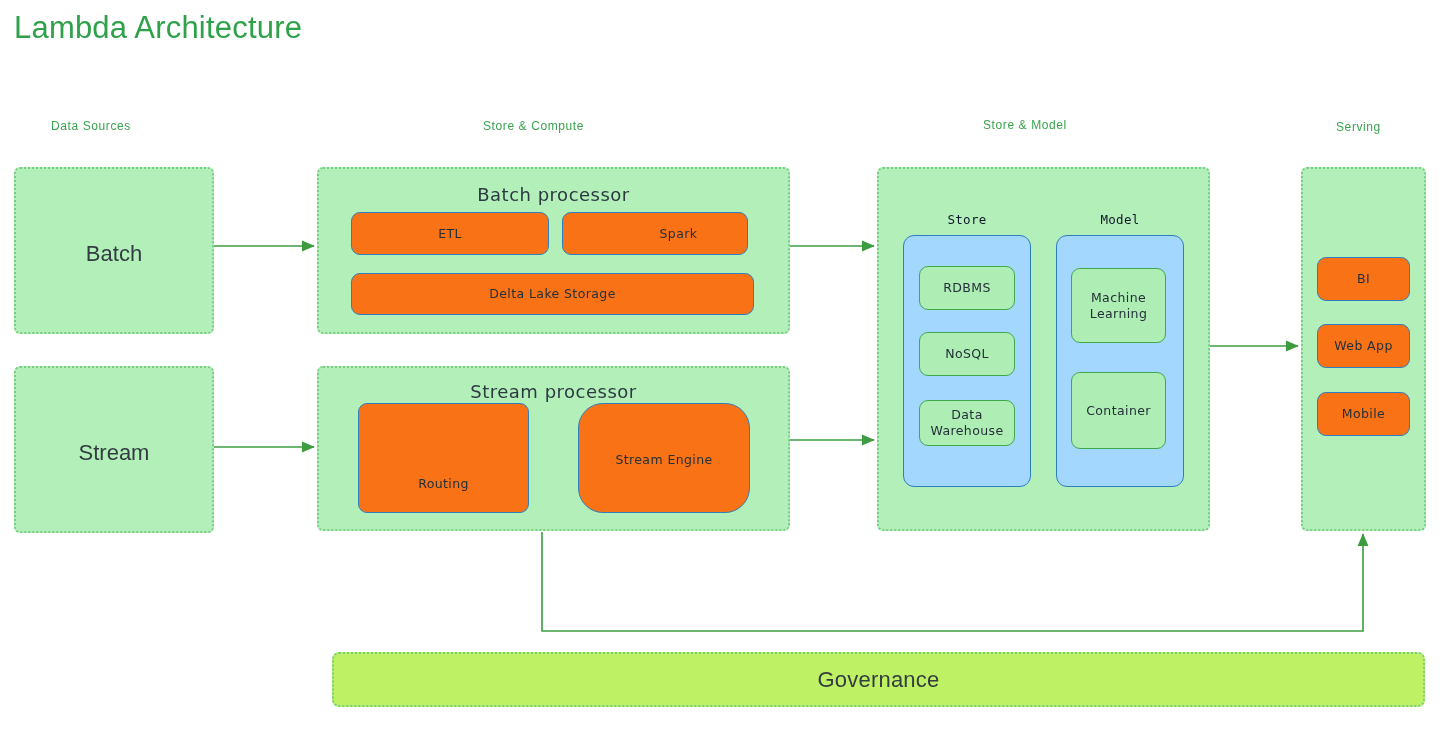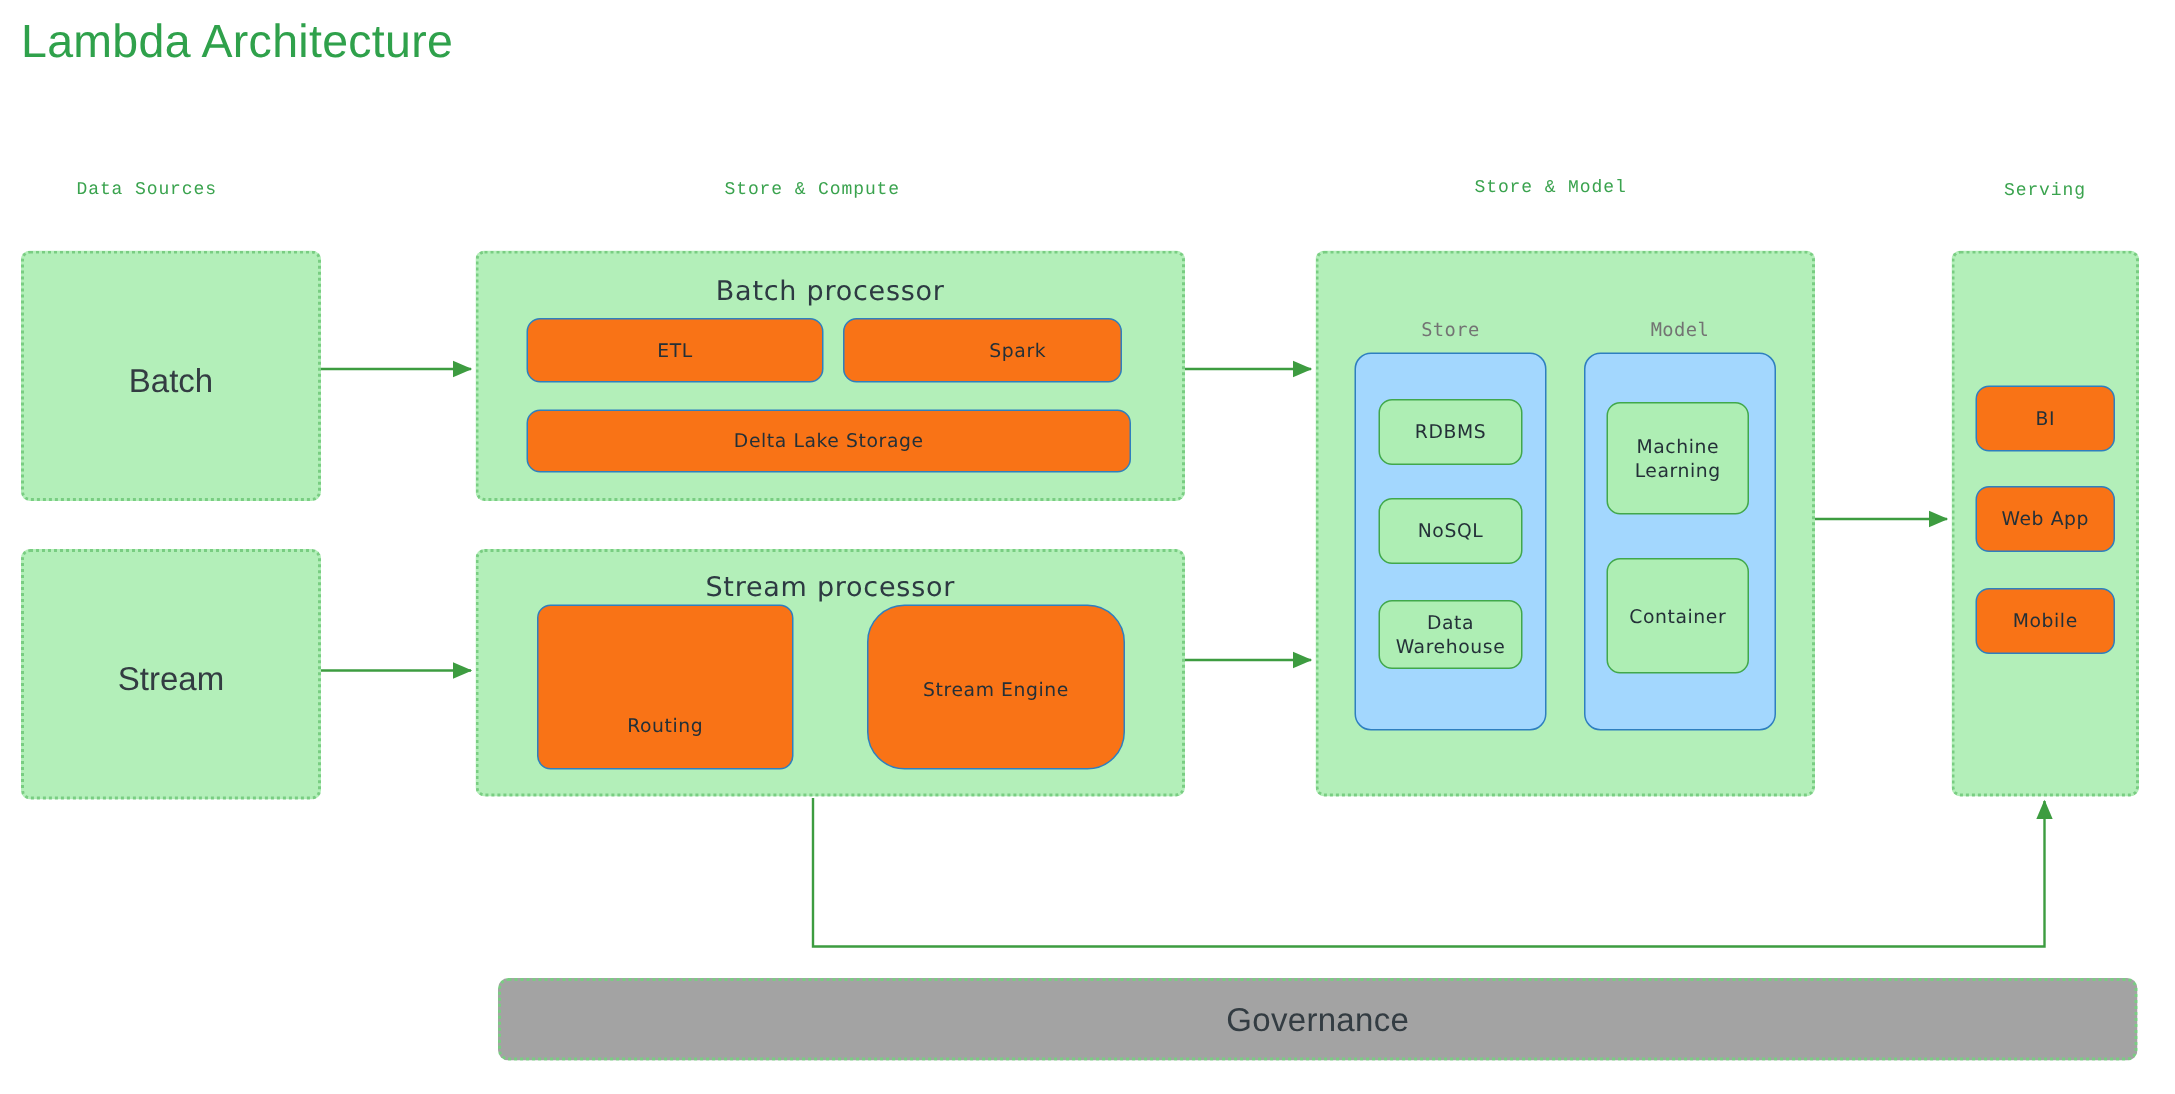--- a/index.html
+++ b/index.html
@@ -26,21 +26,21 @@
     font-family: "Liberation Sans", sans-serif;
     font-size: 31px;
     font-weight: 400;
     color: #2fa14b;
     letter-spacing: 0.2px;
     white-space: nowrap;
   }
   
   .col-head {
     position: absolute;
-    font-family: Liberation Mono, monospace;
+    font-family: Liberation Sans, sans-serif;
     font-size: 12px;
     color: #3aa34e;
     white-space: nowrap;
     letter-spacing: 0.6px;
   }
   
   .gbox {
     position: absolute;
     background: #b3efb9;
     border: 2px dotted #79cd82;
@@ -95,39 +95,39 @@
     background: #a3d7fe;
     border: 1.6px solid #2e7fbf;
     border-radius: 11px;
     box-sizing: border-box;
   }
   .panel-cap {
     position: absolute;
     text-align: center;
     font-family: "DejaVu Sans Mono", monospace;
     font-size: 12.5px;
-    color: #737373;
+    color: #0f172a;
     white-space: nowrap;
     letter-spacing: 0.3px;
   }
   
   .gnode {
     position: absolute;
     background: #aeeeb4;
     border: 1.8px solid #41a84b;
     border-radius: 9px;
     box-sizing: border-box;
     display: flex;
     align-items: center;
     justify-content: center;
   }
   
   .gov {
     position: absolute;
-    background: #a3a3a3;
+    background: #bef264;
     border: 2px dotted #79cd82;
     border-radius: 7px;
     box-sizing: border-box;
     display: flex;
     align-items: center;
     justify-content: center;
   }
   .gov-label {
     font-family: "Liberation Sans", sans-serif;
     font-size: 22px;

